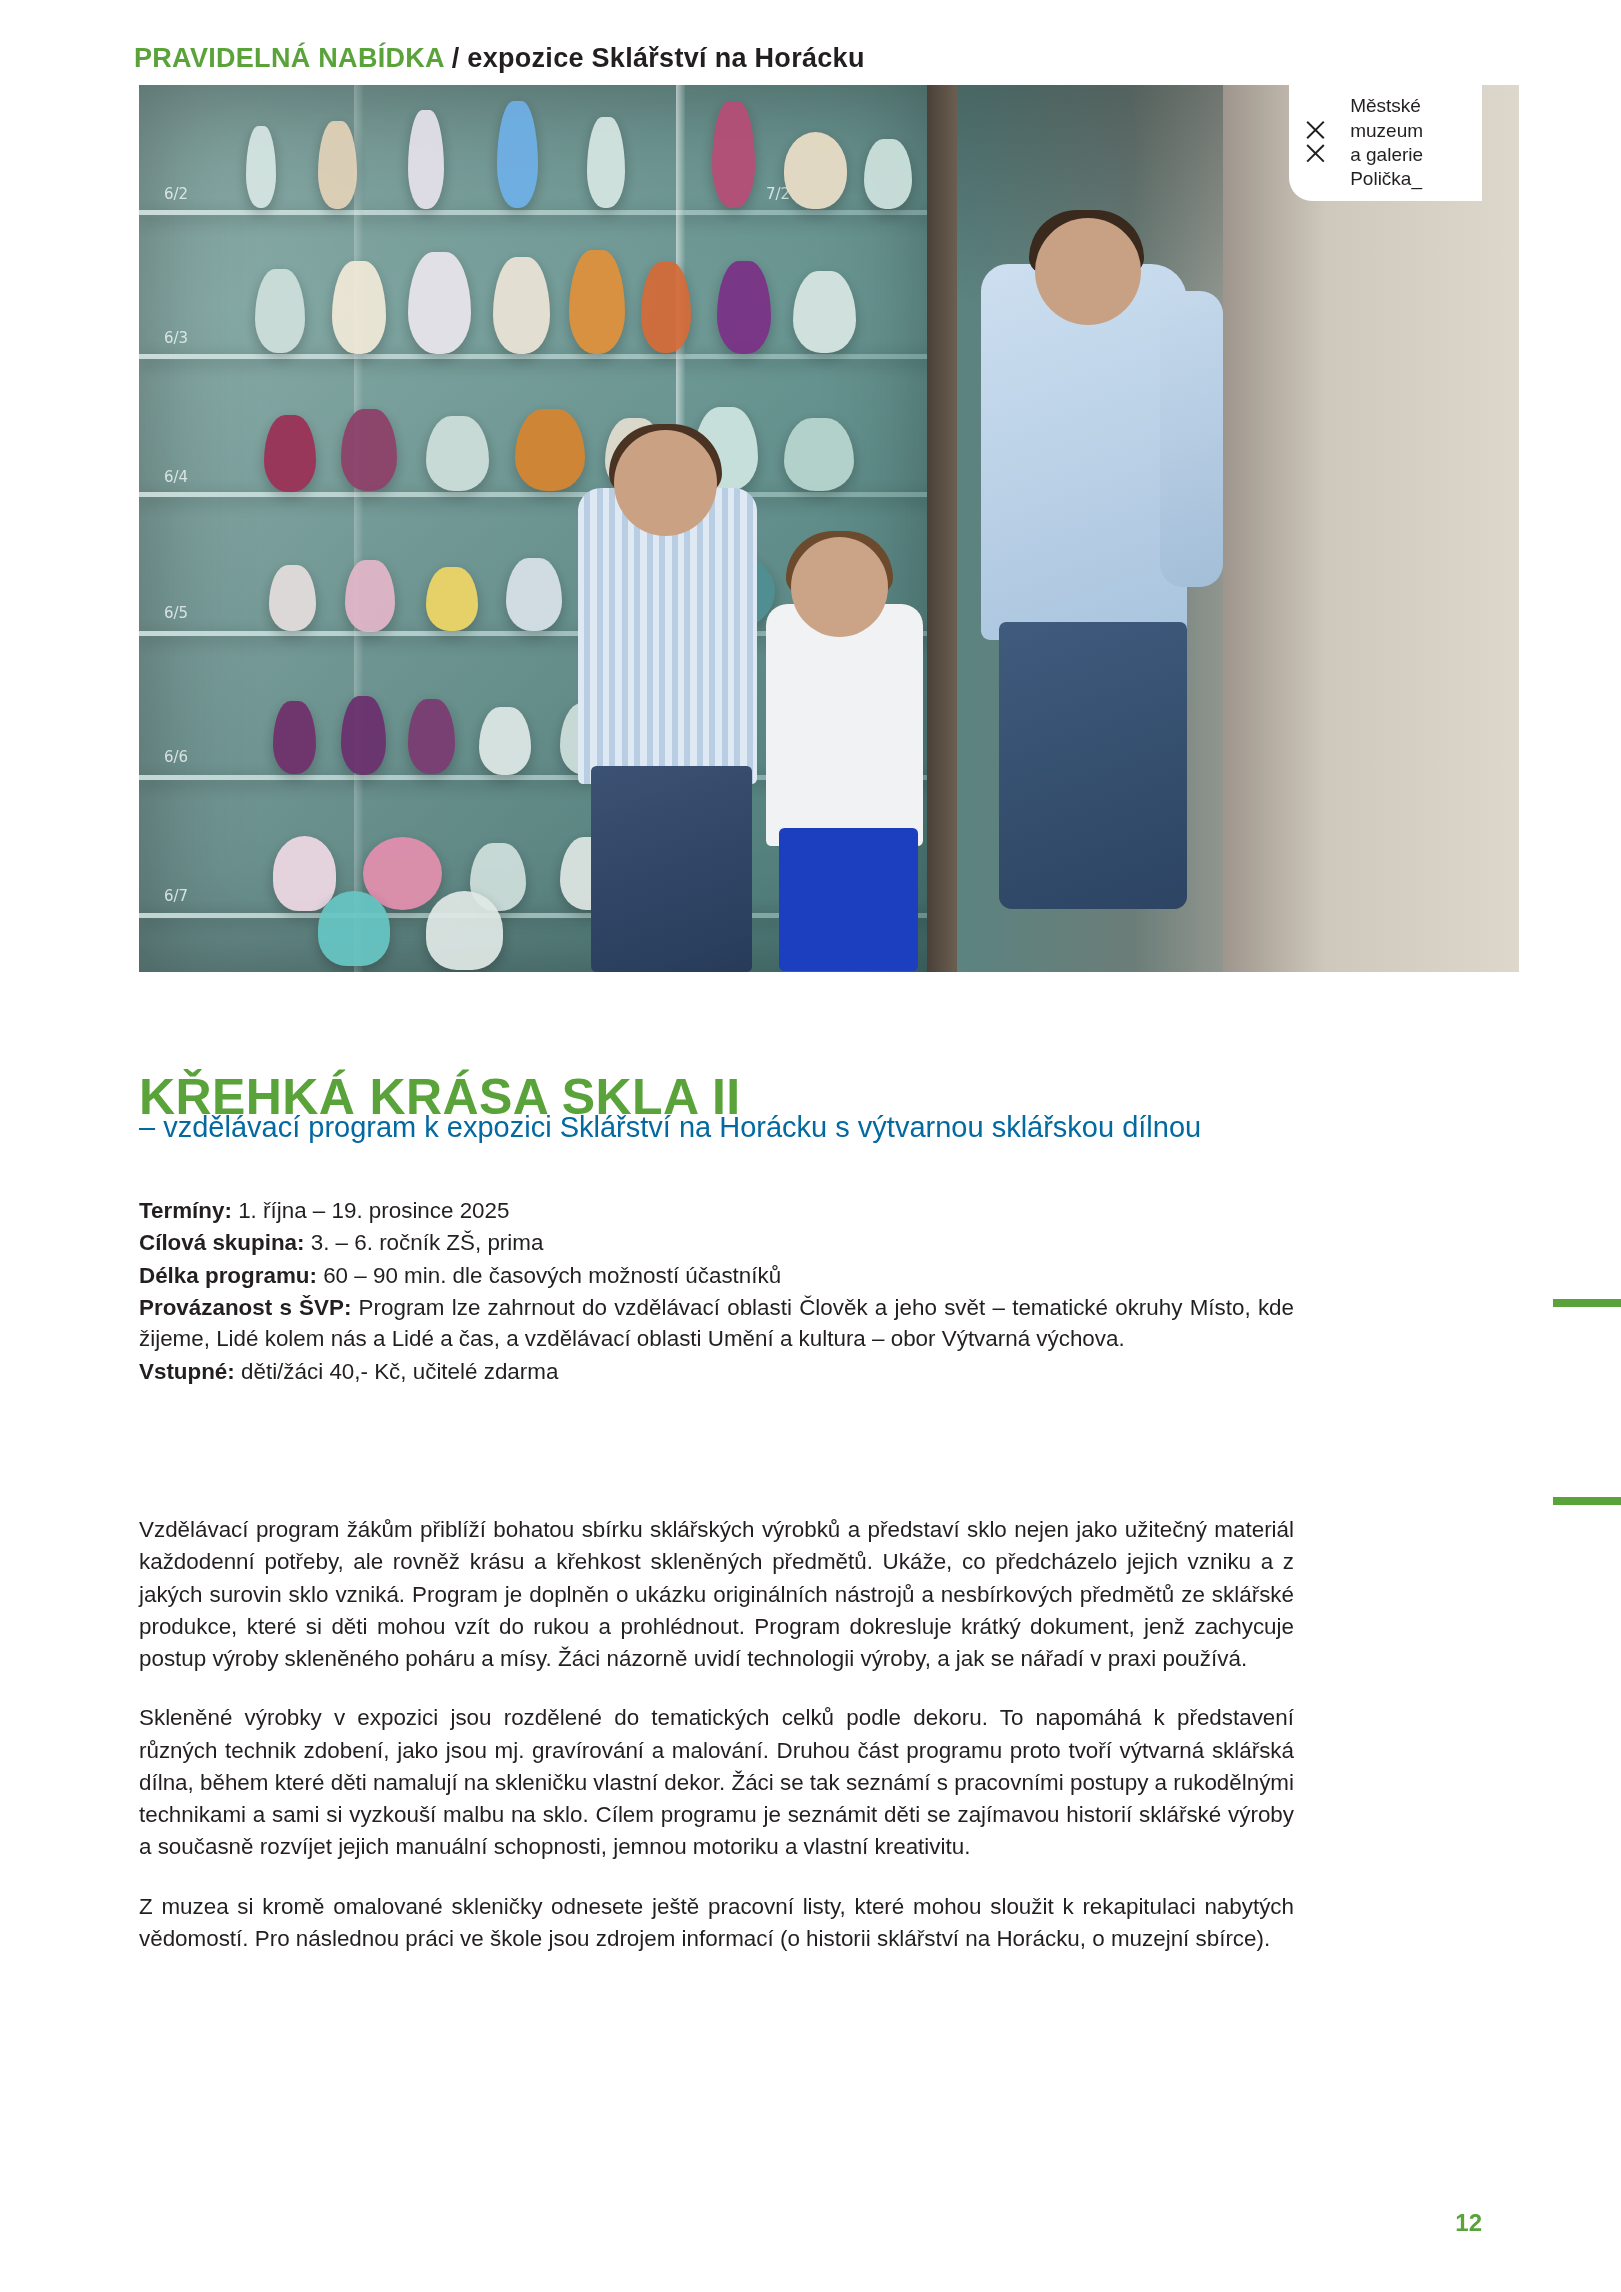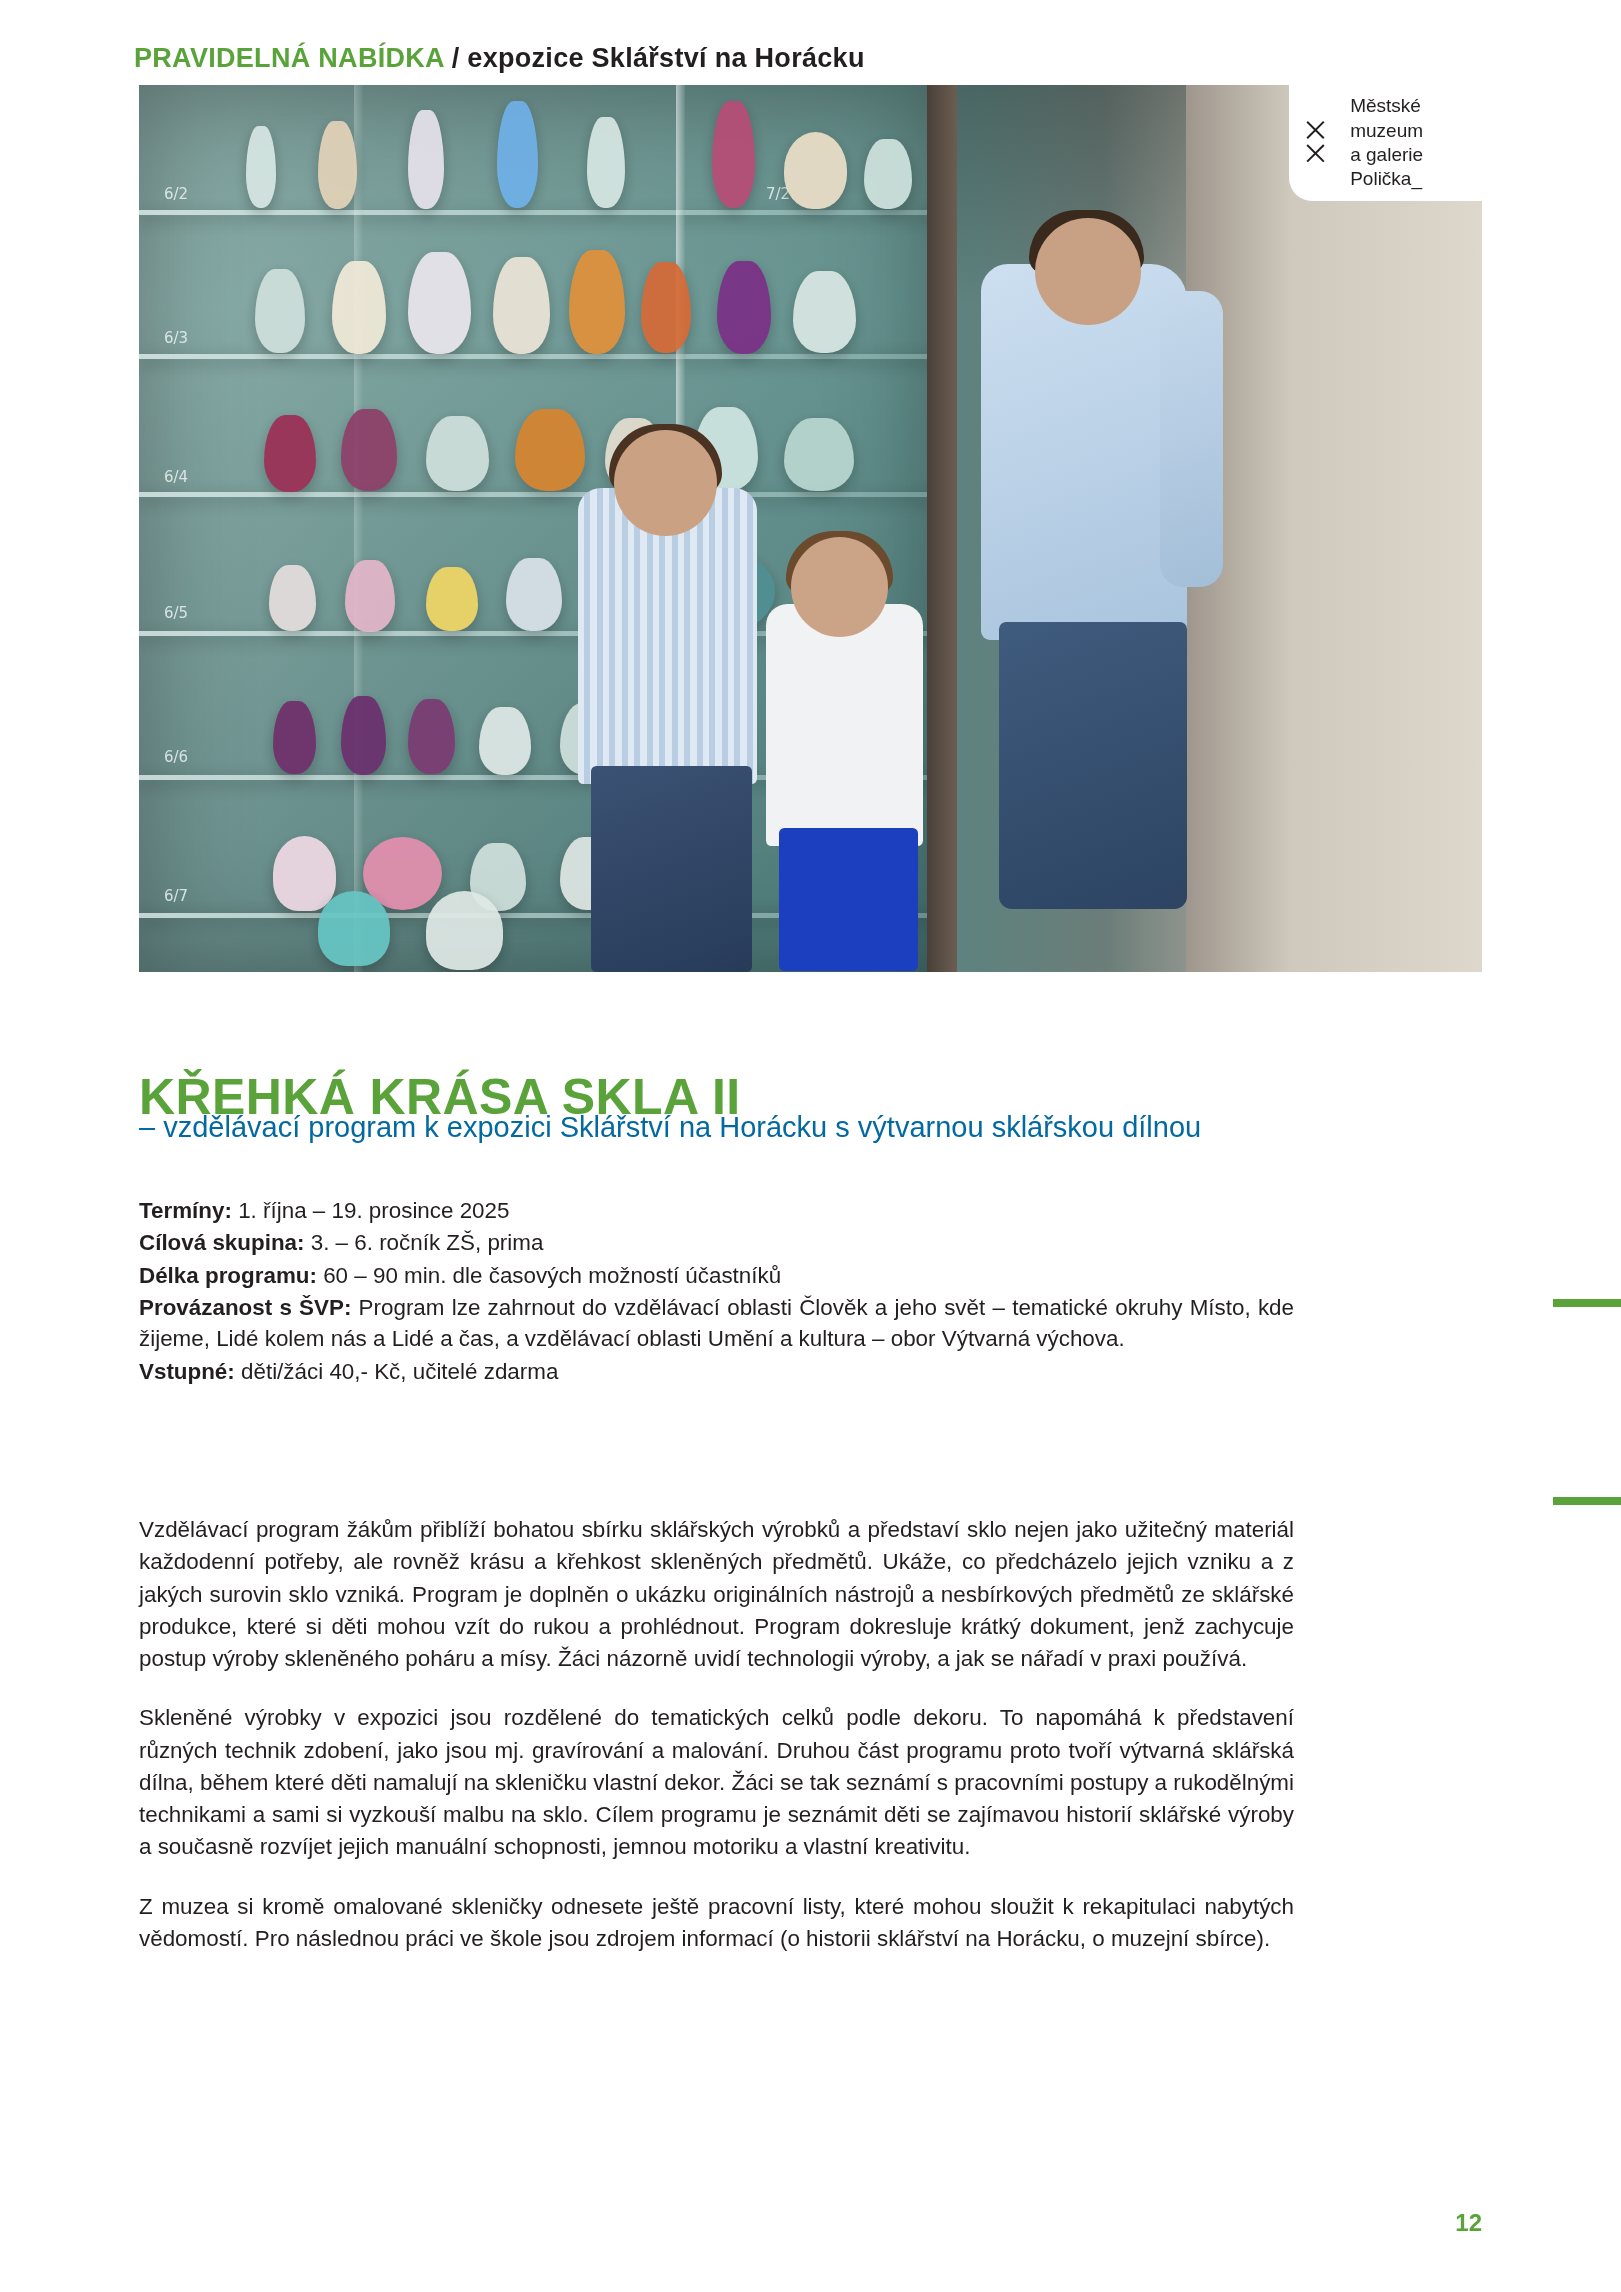--- a/index.html
+++ b/index.html
@@ -37,20 +37,21 @@
 
   
   .photo-wrap {
     position: absolute;
     left: 139px;
     top: 85px;
     width: 1343px;
     height: 887px;
     overflow: hidden;
     background: #2c3e3d;
+    padding-left: 37px;
   }
   .photo {
     position: absolute;
     inset: 0;
     background:
       linear-gradient(180deg, rgba(0,0,0,0.22), rgba(0,0,0,0) 25%),
       linear-gradient(90deg, #b9c6c2 0%, #93aaa6 22%, #6f928f 46%, #5d8380 60%, #6c7d78 72%, #b9b2a8 86%, #cfc7bb 100%);
     filter: saturate(1.05);
   }
   

